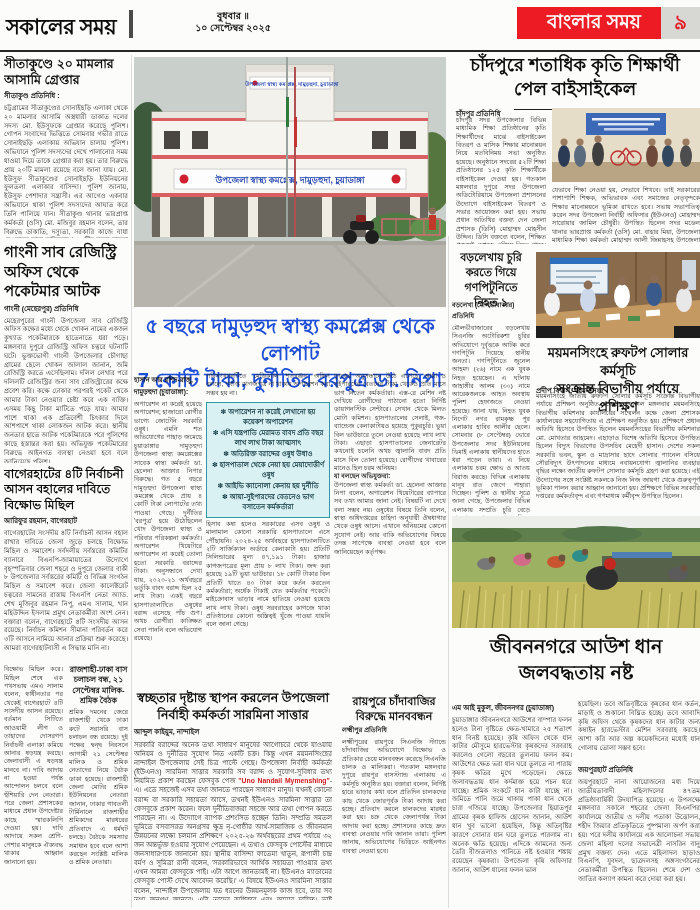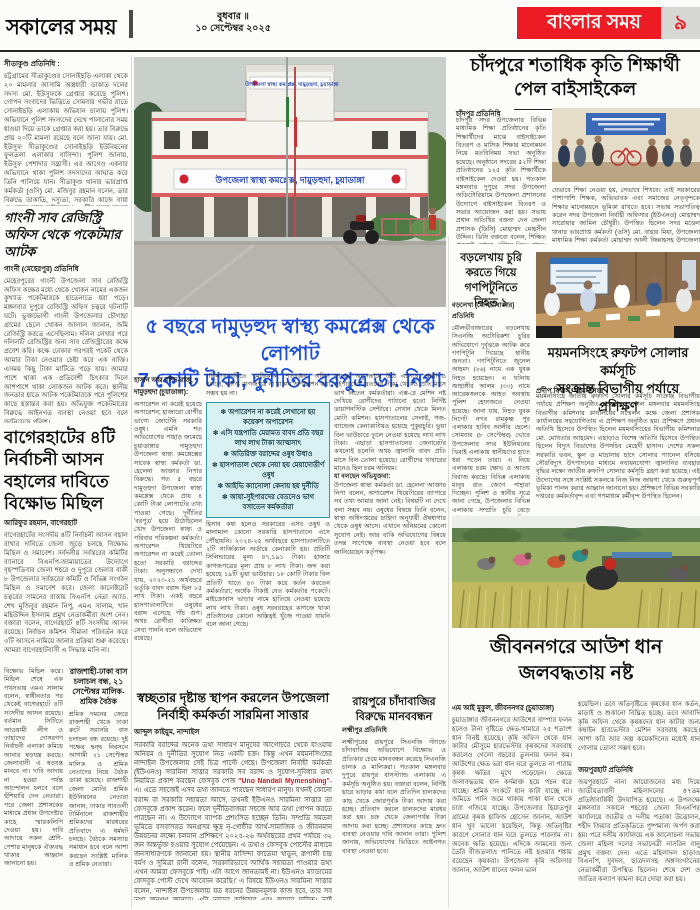--- a/index.html
+++ b/index.html
@@ -48,30 +48,31 @@
   </div>
   <div class="abs badge" style="left:505px;top:7px;margin-left:12px;">বাংলার সময়</div>
   <div class="abs pagenum" style="left:661px;top:7px;">৯</div>
   <div class="abs header-rule" style="top:50px;"></div>
 
   <div class="abs vrule" style="left:131px;top:55px;height:853px;"></div>
   <div class="abs vrule" style="left:448px;top:236px;height:672px;"></div>
 
   <div class="abs" style="left:4px;top:56px;width:124px;height:852px;overflow:hidden;">
     <div class="railblock">
+      <div class="hl hl-left">সীতাকুণ্ডে ২০ মামলার আসামি গ্রেপ্তার</div>
       <div class="byline">সীতাকুণ্ড প্রতিনিধি :</div>
       <div class="body-t" style="height:134px;">চট্টগ্রামের সীতাকুণ্ডের সোনাইছড়ি এলাকা থেকে ২০ মামলার আসামি অস্ত্রধারী ডাকাত দলের সদস্য মো. ইউসুফকে গ্রেপ্তার করেছে পুলিশ। গোপন সংবাদের ভিত্তিতে সোমবার গভীর রাতে সোনাইছড়ি এলাকায় অভিযান চালায় পুলিশ। অভিযানে পুলিশ সদস্যদের দেখে পালানোর সময় ধাওয়া দিয়ে তাকে গ্রেপ্তার করা হয়। তার বিরুদ্ধে প্রায় ২০টি মামলা রয়েছে বলে জানা যায়। মো. ইউসুফ সীতাকুণ্ডের সোনাইছড়ি ইউনিয়নের ফুলতলা এলাকার বাসিন্দা। পুলিশ জানায়, ইউসুফ পেশাদার সন্ত্রাসী। এর আগেও একবার অভিযানে থাকা পুলিশ সদস্যদের আঘাত করে তিনি পালিয়ে যান। সীতাকুণ্ড থানার ভারপ্রাপ্ত কর্মকর্তা (ওসি) মো. মজিবুর রহমান বলেন, তার বিরুদ্ধে ডাকাতি, দস্যুতা, সরকারি কাজে বাধা দেওয়াসহ নানা অভিযোগে ২০টির মতো মামলা রয়েছে। মঙ্গলবার তাকে আদালতে সোপর্দ করা হয়।</div>
     </div>
     <div class="railblock">
-      <div class="hl" style="font-size:13px;line-height:1.3;font-style:italic;">গাংনী সাব রেজিস্ট্রি অফিস থেকে পকেটমার আটক</div>
+      <div class="hl" style="font-size:15px;line-height:1.3;">গাংনী সাব রেজিস্ট্রি অফিস থেকে পকেটমার আটক</div>
       <div class="byline">গাংনী (মেহেরপুর) প্রতিনিধি</div>
       <div class="body-t" style="height:146px;">মেহেরপুরের গাংনী উপজেলা সাব রেজিস্ট্রি অফিস কক্ষের মধ্যে থেকে খোকন নামের একজন কুখ্যাত পকেটমারকে হাতেনাতে ধরা পড়ে। মঙ্গলবার দুপুরে রেজিস্ট্রি অফিস চত্বরে ঘটনাটি ঘটে। ভুক্তভোগী গাংনী উপজেলার চৌগাছা গ্রামের ছেলে খোকন জালাল জানান, জমি রেজিস্ট্রি করতে এসেছিলাম। দলিল লেখার পরে দলিলটি রেজিস্ট্রির জন্য সাব রেজিস্ট্রারের কক্ষে প্রবেশ করি। কক্ষে ঢোকার পরপরই পকেট থেকে আমার টাকা নেওয়ার চেষ্টা করে এক ব্যক্তি। এসময় কিছু টাকা মাটিতে পড়ে যায়। আমার পাশে থাকা এক প্রতিবেশী চিৎকার দিলে আশপাশে থাকা লোকজন আটক করে। স্থানীয় জনতার হাতে আটক পকেটমারকে পরে পুলিশের কাছে হস্তান্তর করা হয়। অভিযুক্ত পকেটমারের বিরুদ্ধে আইনগত ব্যবস্থা নেওয়া হবে বলে জানিয়েছে পুলিশ।</div>
     </div>
     <div class="railblock">
-      <div class="hl" style="font-size:17px;line-height:1.3;">বাগেরহাটের ৪টি নির্বাচনী আসন বহালের দাবিতে বিক্ষোভ মিছিল</div>
+      <div class="hl" style="font-size:12px;line-height:1.3;">বাগেরহাটের ৪টি নির্বাচনী আসন বহালের দাবিতে বিক্ষোভ মিছিল</div>
       <div class="byline">আরিফুর রহমান, বাগেরহাট</div>
       <div class="body-t" style="height:132px;">বাগেরহাটের সংসদীয় ৪টি নির্বাচনী আসন বহাল রাখার দাবিতে জেলা জুড়ে চলছে বিক্ষোভ মিছিল ও সমাবেশ। সর্বদলীয় সর্বস্তরের কমিটির ব্যানারে বিএনপি-জামায়াতের উদ্যোগে বৃহস্পতিবার জেলা শহরে ও দুপুরে জেলার বাকী ৮ উপজেলার সর্বস্তরের কমিটি ও বিভিন্ন সংগঠন মিছিল ও সমাবেশ করে। জেলা কালেক্টরেট চত্বরের সামনের রাস্তায় বিএনপি নেতা অ্যাড. শেখ মুজিবুর রহমান নিপু, এমএ সালাম, খান মহিউদ্দিন ইসলাম প্রমুখ নেতাকর্মীরা অংশ নেন। বক্তারা বলেন, বাগেরহাটে ৪টি সংসদীয় আসন রয়েছে। নির্বাচন কমিশন সীমানা পরিবর্তন করে ৩টি আসনে নামিয়ে আনার প্রক্রিয়া শুরু করেছে। আমরা বাগেরহাটবাসী এ সিদ্ধান্ত মানি না।</div>
     </div>
     <div class="mini2" style="height:215px;">
       <div class="body-xs" style="width:59px;height:215px;">বিক্ষোভ মিছিল করে। মিছিল শেষে এক পথসভায় এমএ সালাম বলেন, স্বাধীনতার পর থেকেই বাগেরহাটে ৪টি সংসদীয় আসন রয়েছে। বর্তমান সিটিতে আওয়ামী লীগ ও তাহাদের দোসরগণ নির্বাচনী এলাকা কমিয়ে আনার ষড়যন্ত্র করছে। জেলাবাসী এ ষড়যন্ত্র মানবে না। দাবি আদায় না হওয়া পর্যন্ত আন্দোলন চলবে বলে হুঁশিয়ারি দেন নেতারা। পরে জেলা প্রশাসকের মাধ্যমে প্রধান উপদেষ্টার কাছে স্মারকলিপি দেওয়া হয়। দাবি আদায়ে সকল শ্রেণি-পেশার মানুষকে ঐক্যবদ্ধ থাকার আহ্বান জানানো হয়।</div>
       <div style="width:59px;">
         <div class="hl hl-c" style="font-size:7.8px;line-height:1.3;">রাজশাহী-ঢাকা বাস চলাচল বন্ধ, ২১ সেপ্টেম্বর মালিক-শ্রমিক বৈঠক</div>
         <div class="body-xs" style="height:160px;margin-top:2px;">শ্রমিক দমনের জেরে রাজশাহী থেকে ঢাকা রুটে সরাসরি বাস চলাচল বন্ধ রয়েছে। দুই পক্ষের দ্বন্দ্ব নিরসনে আগামী ২১ সেপ্টেম্বর মালিক ও শ্রমিক নেতাদের নিয়ে বৈঠক ডাকা হয়েছে। রাজশাহী জেলা মোটর শ্রমিক ইউনিয়নের নেতারা জানান, ঢাকার গাবতলী টার্মিনালে রাজশাহীর শ্রমিকদের মারধরের প্রতিবাদে এ ধর্মঘট চলছে। বৈঠকে সমস্যার সমাধান হবে বলে আশা করছেন সংশ্লিষ্ট মালিক ও শ্রমিক নেতারা।</div>
       </div>
     </div>

